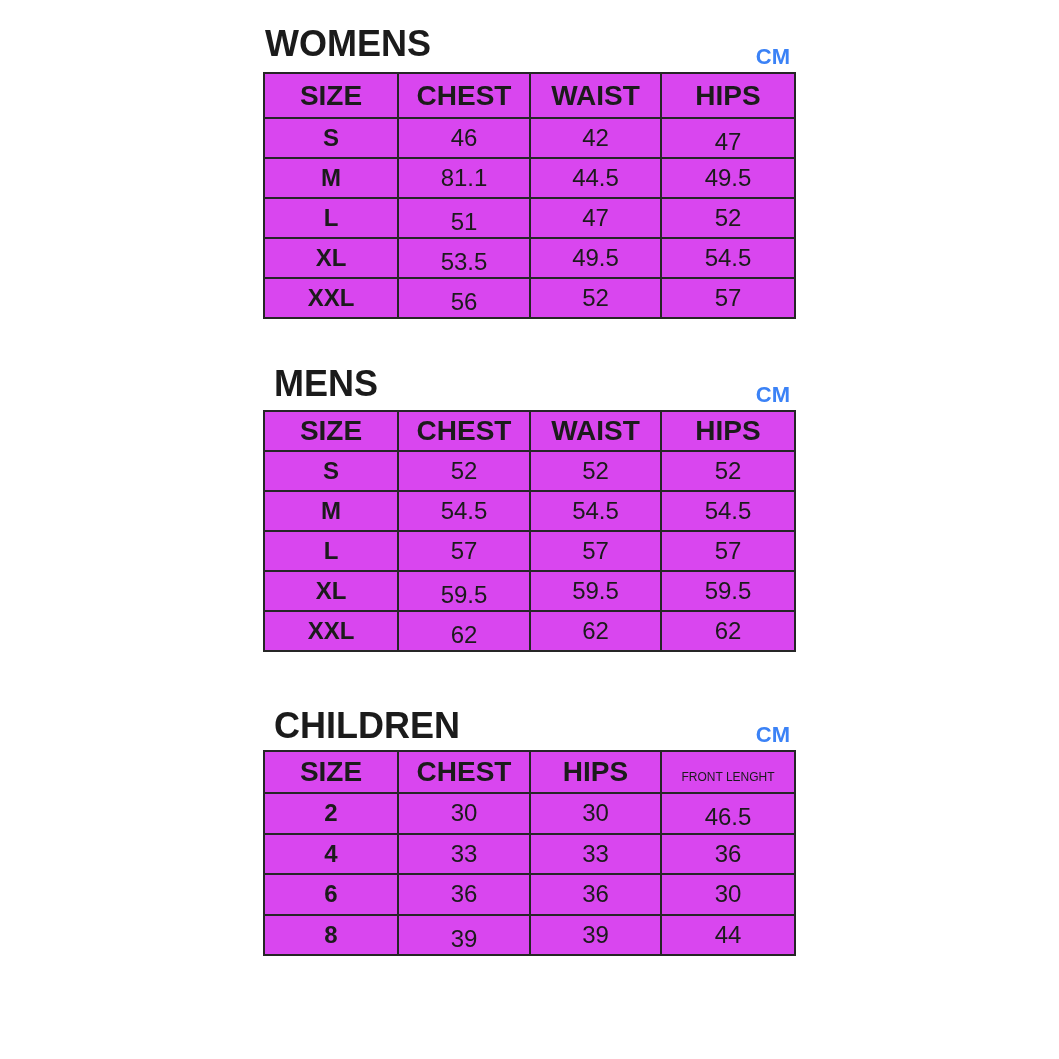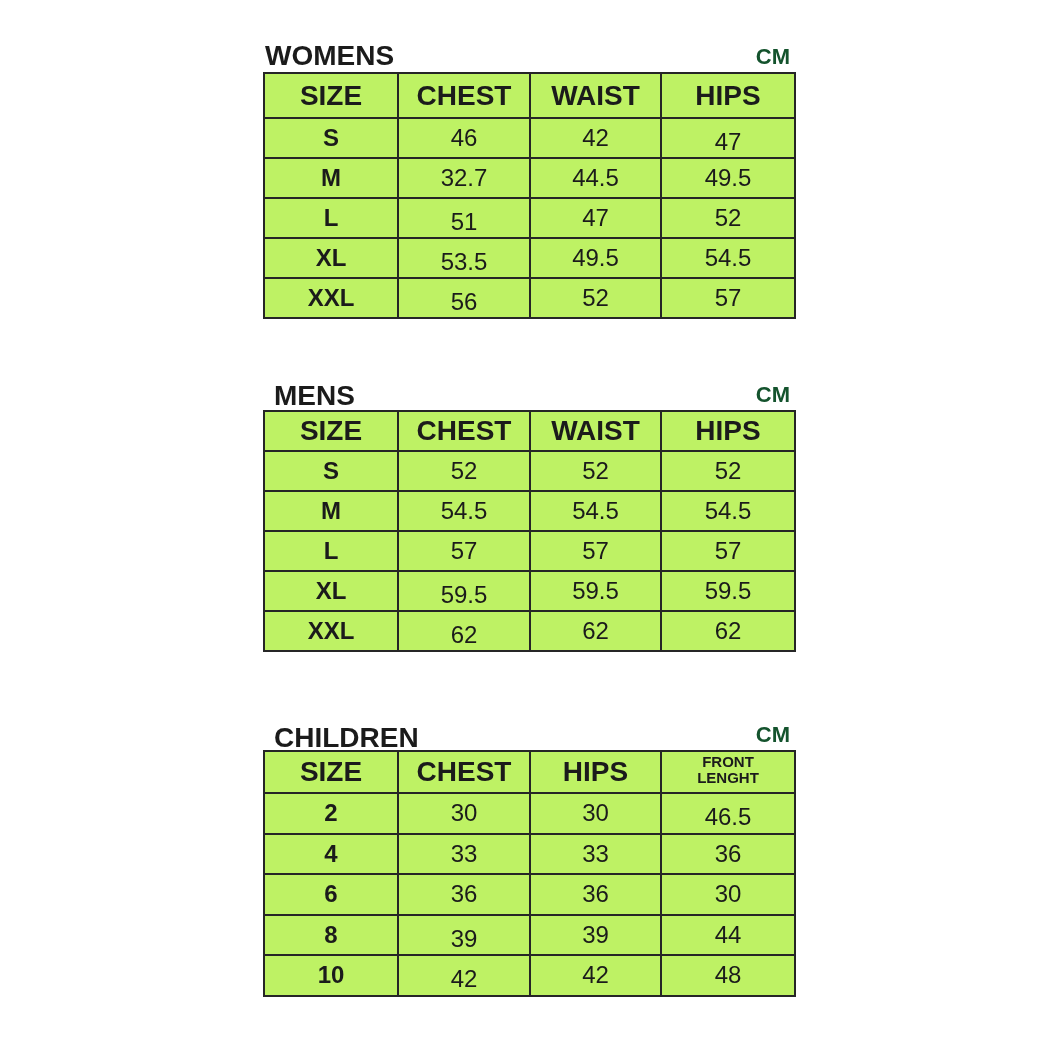--- a/index.html
+++ b/index.html
@@ -19,51 +19,51 @@
     position: absolute;
     left: 263px;
     width: 531px;
   }
   #sec-0 { top: 26px; }
   #sec-1 { top: 366px; }
   #sec-2 { top: 708px; }
 
   .section-title {
     position: absolute;
-    top: 16px;
-    font-size: 28px;
+    top: 4px;
+    font-size: 36px;
     font-weight: bold;
     line-height: 28px;
     letter-spacing: 0px;
     color: #1b1b1b;
     white-space: nowrap;
   }
   #sec-0 .section-title { left: 2px; }
   #sec-1 .section-title { left: 11px; }
   #sec-2 .section-title { left: 11px; }
 
   .cm-label {
     position: absolute;
     right: 4px;
     font-size: 22px;
     font-weight: bold;
     line-height: 24px;
-    color: #14532d;
+    color: #3b82f6;
   }
   #sec-0 .cm-label { top: 19px; }
   #sec-1 .cm-label { top: 17px; }
   #sec-2 .cm-label { top: 15px; }
 
   table.size-table {
     position: absolute;
     left: 0;
     width: 531px;
     border-collapse: collapse;
     table-layout: fixed;
-    background: #bef264;
+    background: #d946ef;
   }
   #sec-0 table.size-table { top: 46px; }
   #sec-1 table.size-table { top: 44px; }
   #sec-2 table.size-table { top: 42px; }
 
   col.c0 { width: 134px; }
   col.c1 { width: 132px; }
   col.c2 { width: 131px; }
   col.c3 { width: 134px; }
 
@@ -92,22 +92,22 @@
     font-size: 24px;
     font-weight: normal;
     margin-left: 41px;
   }
   
   .size-table td.lo { padding-top: 8px; }
 
   th.small-head .narrow {
     display: inline-block;
     width: 100px;
-    font-size: 15px;
-    font-weight: bold;
+    font-size: 12px;
+    font-weight: normal;
     line-height: 1.1;
   }
 </style>
 </head>
 <body>
 
 <div>
 
   <section class="size-section" id="sec-0">
     <div class="section-title">WOMENS</div>
@@ -129,21 +129,21 @@
       </thead>
       <tbody>
         <tr>
           <td class="size-cell">S</td>
           <td class="val">46</td>
           <td class="val">42</td>
           <td class="val lo">47</td>
         </tr>
         <tr>
           <td class="size-cell">M</td>
-          <td class="val">32.7</td>
+          <td class="val">81.1</td>
           <td class="val">44.5</td>
           <td class="val">49.5</td>
         </tr>
         <tr>
           <td class="size-cell">L</td>
           <td class="val lo">51</td>
           <td class="val">47</td>
           <td class="val">52</td>
         </tr>
         <tr>
@@ -253,23 +253,17 @@
           <td class="val">36</td>
           <td class="val">36</td>
           <td class="val">30</td>
         </tr>
         <tr>
           <td class="size-cell">8</td>
           <td class="val lo">39</td>
           <td class="val">39</td>
           <td class="val">44</td>
         </tr>
-        <tr>
-          <td class="size-cell">10</td>
-          <td class="val lo">42</td>
-          <td class="val">42</td>
-          <td class="val">48</td>
-        </tr>
       </tbody>
     </table>
   </section>
 
 </div>
 
 </body></html>

